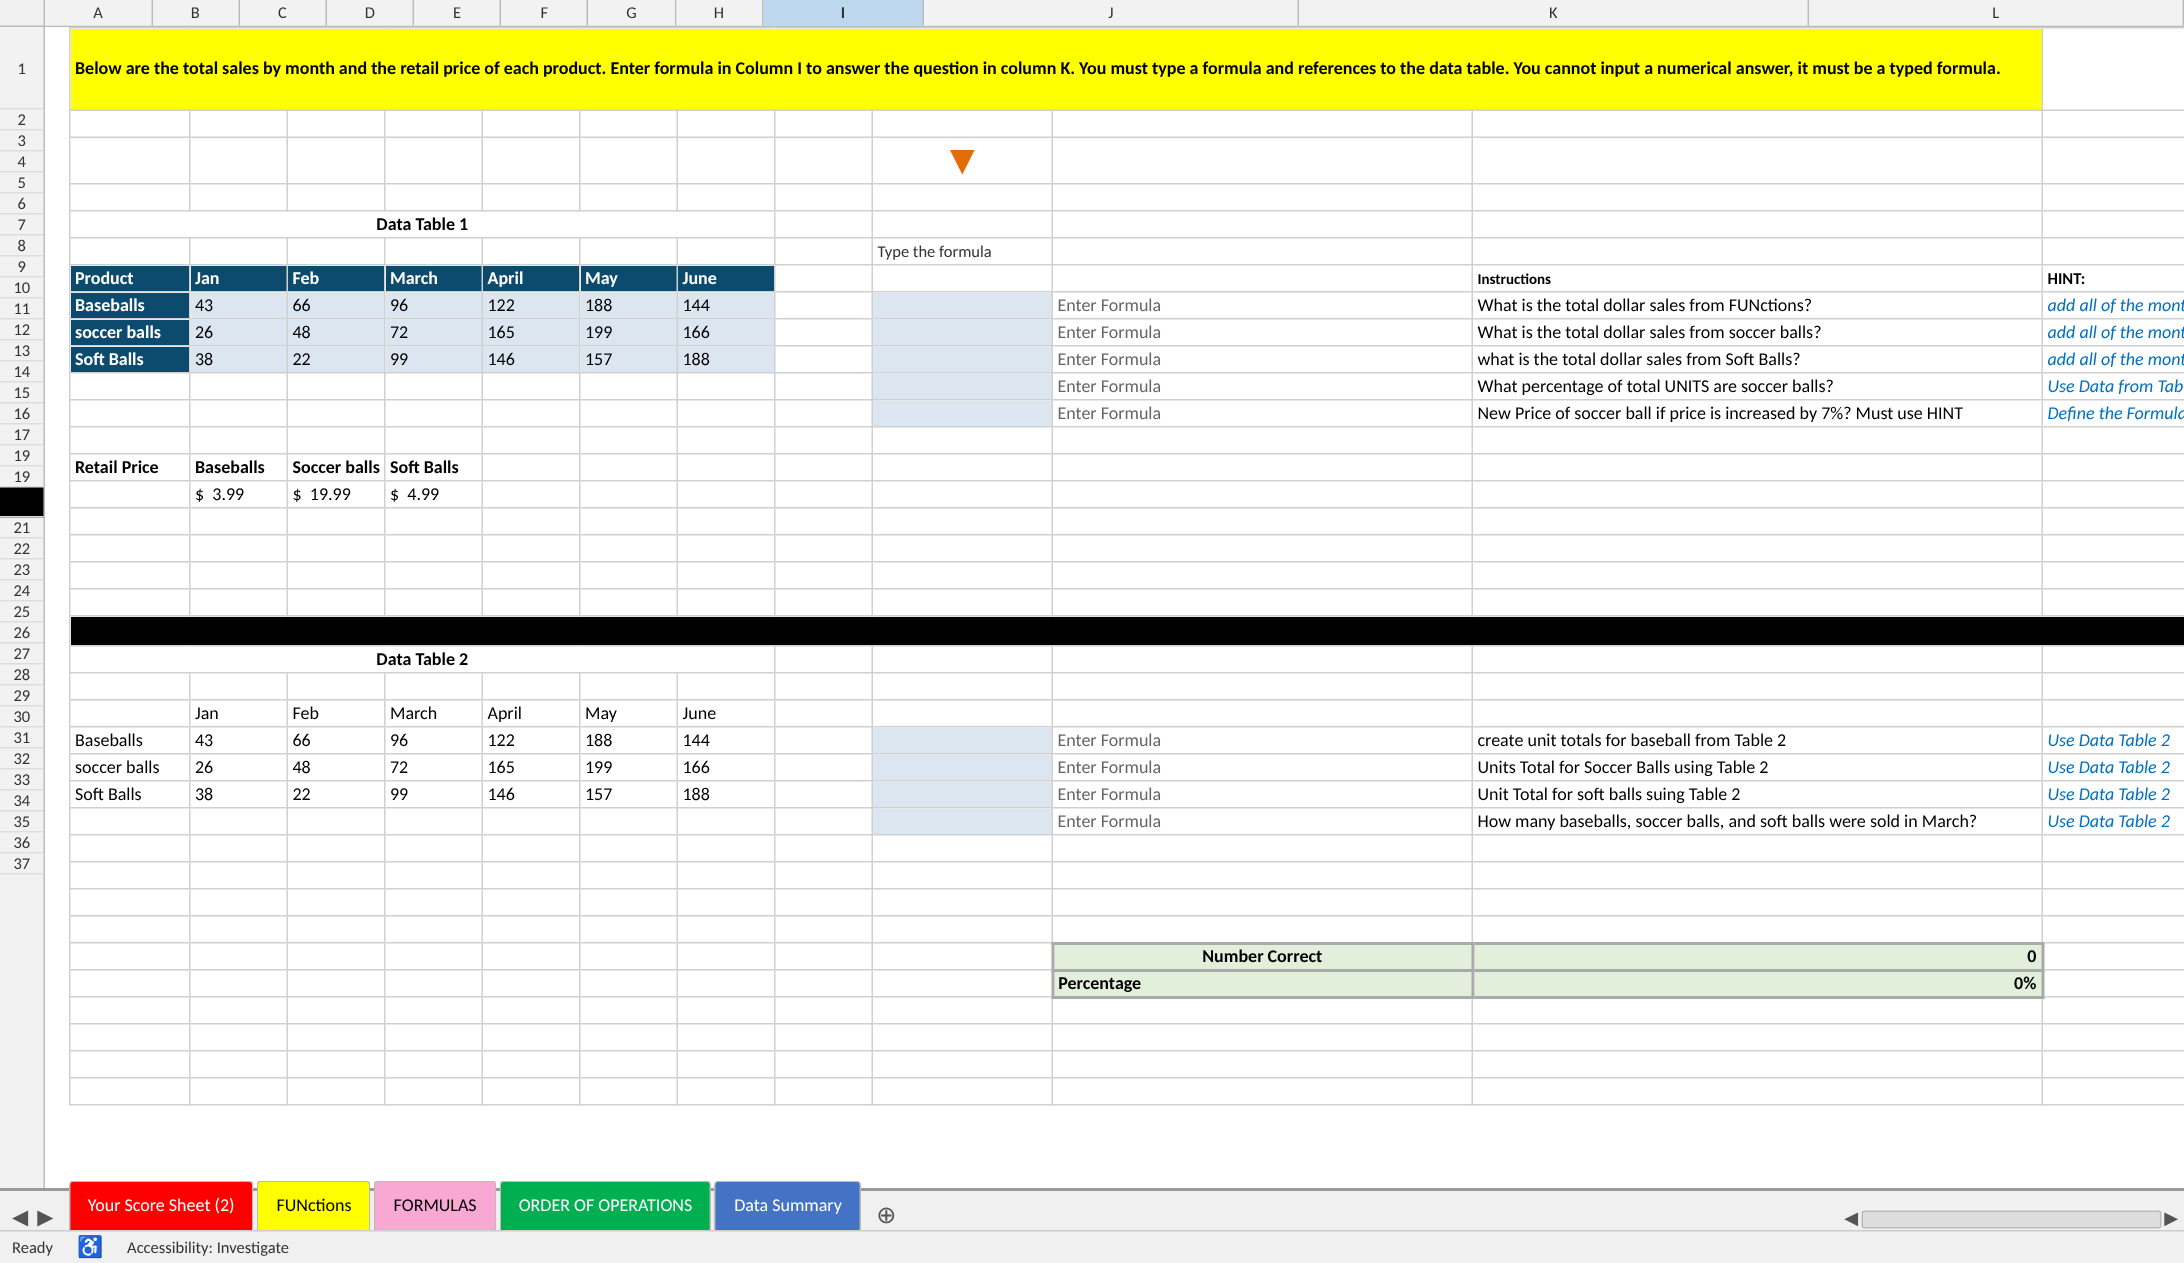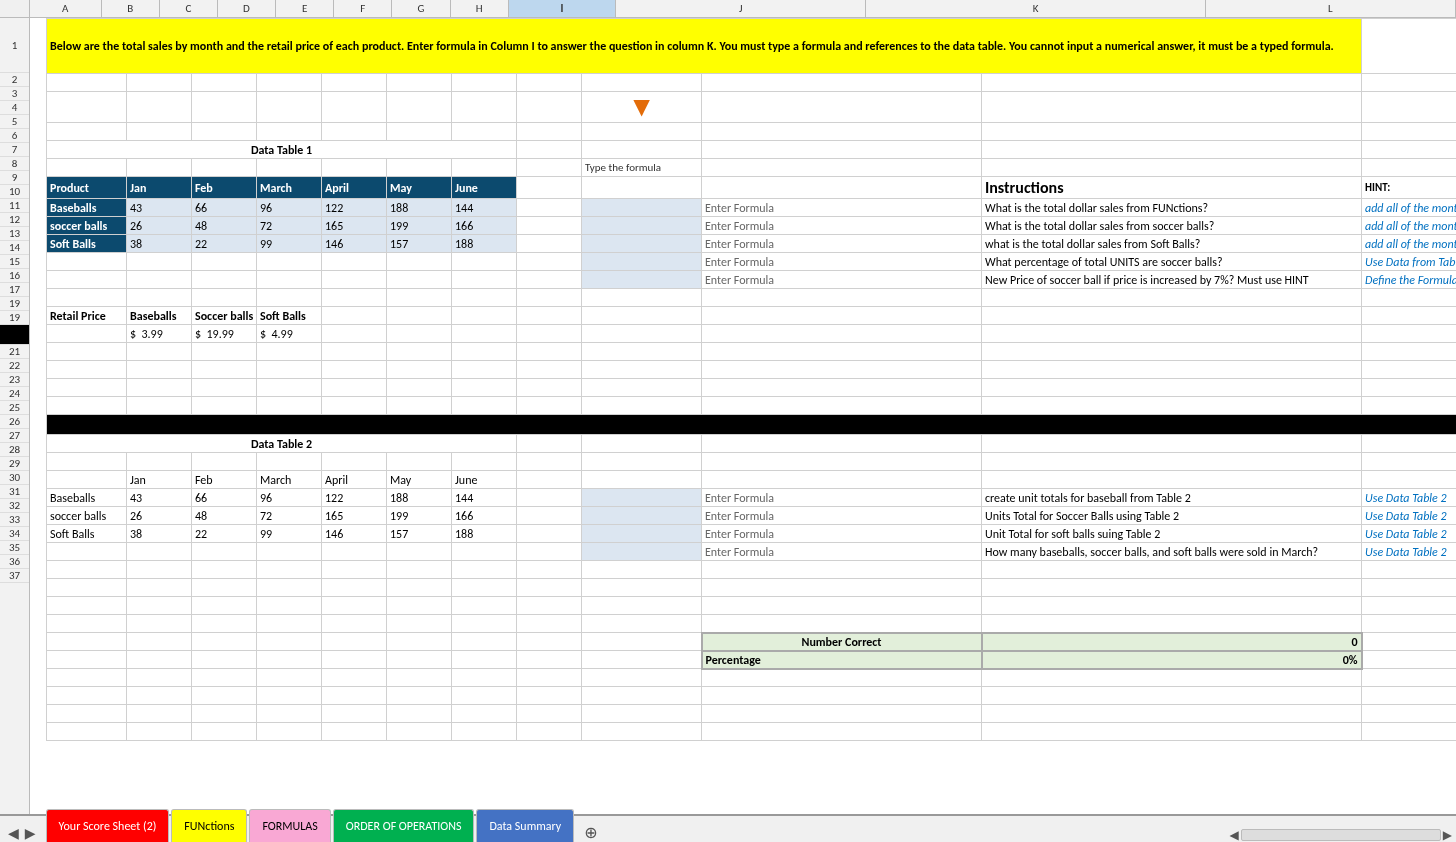--- a/index.html
+++ b/index.html
@@ -226,21 +226,21 @@
             <td class="blue-header">Product</td>
             <td class="blue-header">Jan</td>
             <td class="blue-header">Feb</td>
             <td class="blue-header">March</td>
             <td class="blue-header">April</td>
             <td class="blue-header">May</td>
             <td class="blue-header">June</td>
             <td></td>
             <td></td>
             <td></td>
-            <td class="bold" style="font-size:16px;">Instructions</td>
+            <td class="bold" style="font-size:10px;">Instructions</td>
             <td class="bold" style="font-size:11px;">HINT:</td>
           </tr>
 
           <tr>
             <td class="blue-header">Baseballs</td>
             <td class="light-blue">43</td>
             <td class="light-blue">66</td>
             <td class="light-blue">96</td>
             <td class="light-blue">122</td>
             <td class="light-blue">188</td>
@@ -687,13 +687,18 @@
     </div>
     <span style="font-size:16px; margin-left:8px; color:#555; cursor:pointer;">⊕</span>
 
     <div style="flex:1; display:flex; align-items:center; justify-content:flex-end; padding-right:4px;">
       <span style="font-size:12px; color:#555;">◀</span>
       <div style="width:200px; height:12px; background:#ddd; margin:0 2px; border:1px solid #bbb; border-radius:2px;"></div>
       <span style="font-size:12px; color:#555;">▶</span>
     </div>
   </div>
 
+  <div class="status-bar">
+    <span>Ready</span>
+    <span style="font-size:14px;">♿</span>
+    <span>Accessibility: Investigate</span>
+  </div>
 </div>
 
 </body></html>

